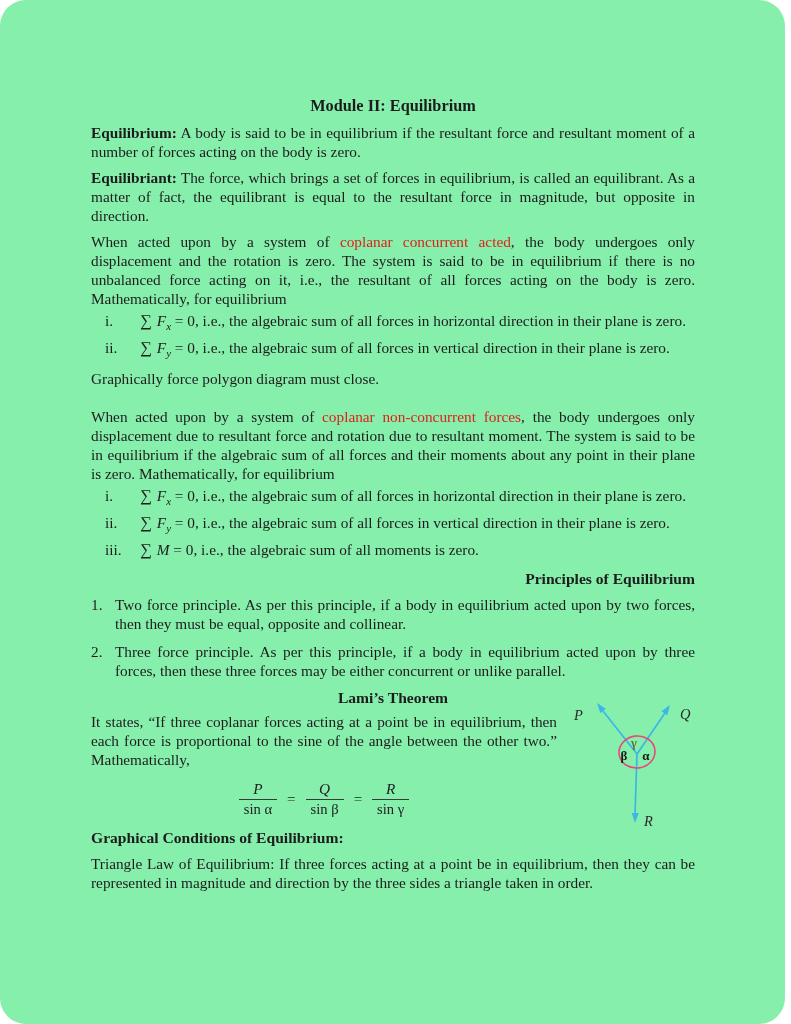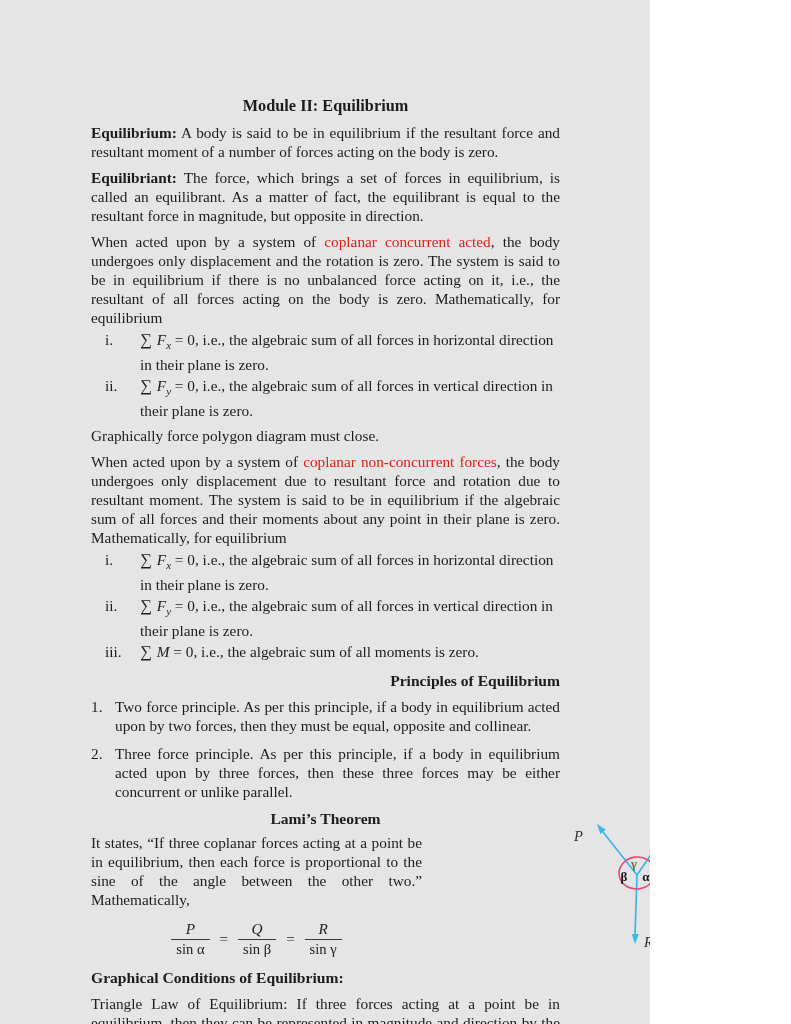--- a/index.html
+++ b/index.html
@@ -1,24 +1,25 @@
 <!DOCTYPE html>
 <html><head>
 <meta charset="utf-8">
 <style>
   html,body{margin:0;padding:0;background:#ffffff;}
   .page{
     position:relative;
-    width:650px;height:1024px;
-    background:#e5e5e5;
+    width:785px;height:1024px;
+    background:#86efac;
     overflow:hidden;
     font-family:"Liberation Serif", serif;
     color:#1c1c1c;
     font-size:15.3px;
     line-height:19px;
+    border-radius:26px;
   }
   .content{padding:96px 90px 0 91px;}
   .title,.subtitle{
     text-align:center;font-weight:bold;font-size:16.3px;
   }
   .title{margin-bottom:8px;}
   .subtitle{margin-bottom:11px;}
   p{margin:0 0 7px 0;text-align:justify;}
   .h{font-weight:bold;font-size:15.6px;margin:0 0 6px 0;}
   .h-principles{margin-bottom:7px;text-align:right;}
@@ -26,21 +27,21 @@
   .h-graphical{margin-bottom:7px;}
   .red{color:#e0201a;}
   .para-red{margin-bottom:3px;}
   .rlist{margin:0 0 6px 0;}
   .rlist.last{margin-bottom:4px;}
   .ritem{position:relative;padding-left:49px;margin-bottom:2px;text-align:left;}
   .rmark{position:absolute;left:14px;}
   .sum{font-size:16.5px;margin-right:5px;}
   .fvar{font-style:italic;}
   .ritem sub{font-style:italic;font-size:11px;}
-  .note{margin-bottom:7px;}
+  .note{margin-bottom:19px;}
   .nitem{position:relative;padding-left:24px;text-align:justify;margin-bottom:9px;}
   .nitem.last{margin-bottom:8px;}
   .nmark{position:absolute;left:0;}
   .lami-section{position:relative;}
   .lami-text{margin-right:138px;}
   .formula{
     display:flex;justify-content:center;align-items:center;gap:10px;
     margin:0 138px 6px 0;height:46px;color:#222;
   }
   .frac{display:inline-flex;flex-direction:column;align-items:center;line-height:1.2;}

